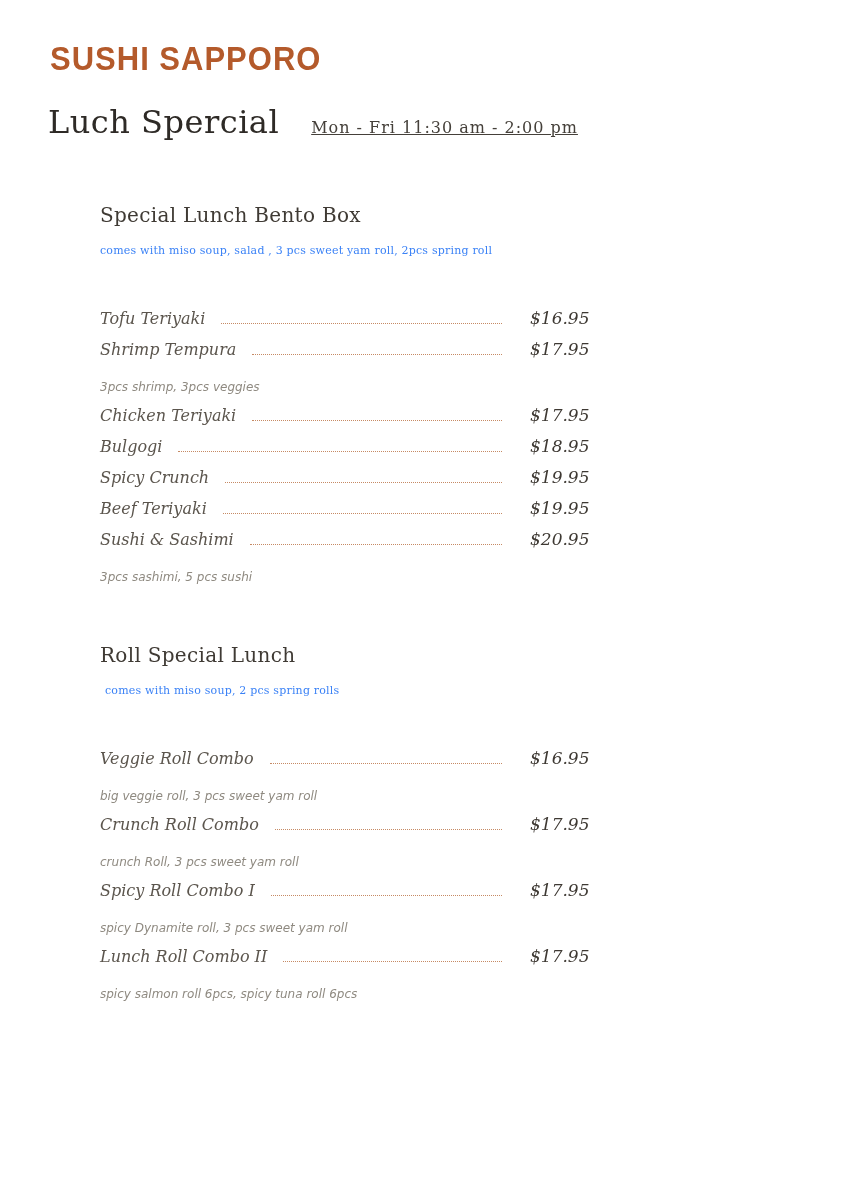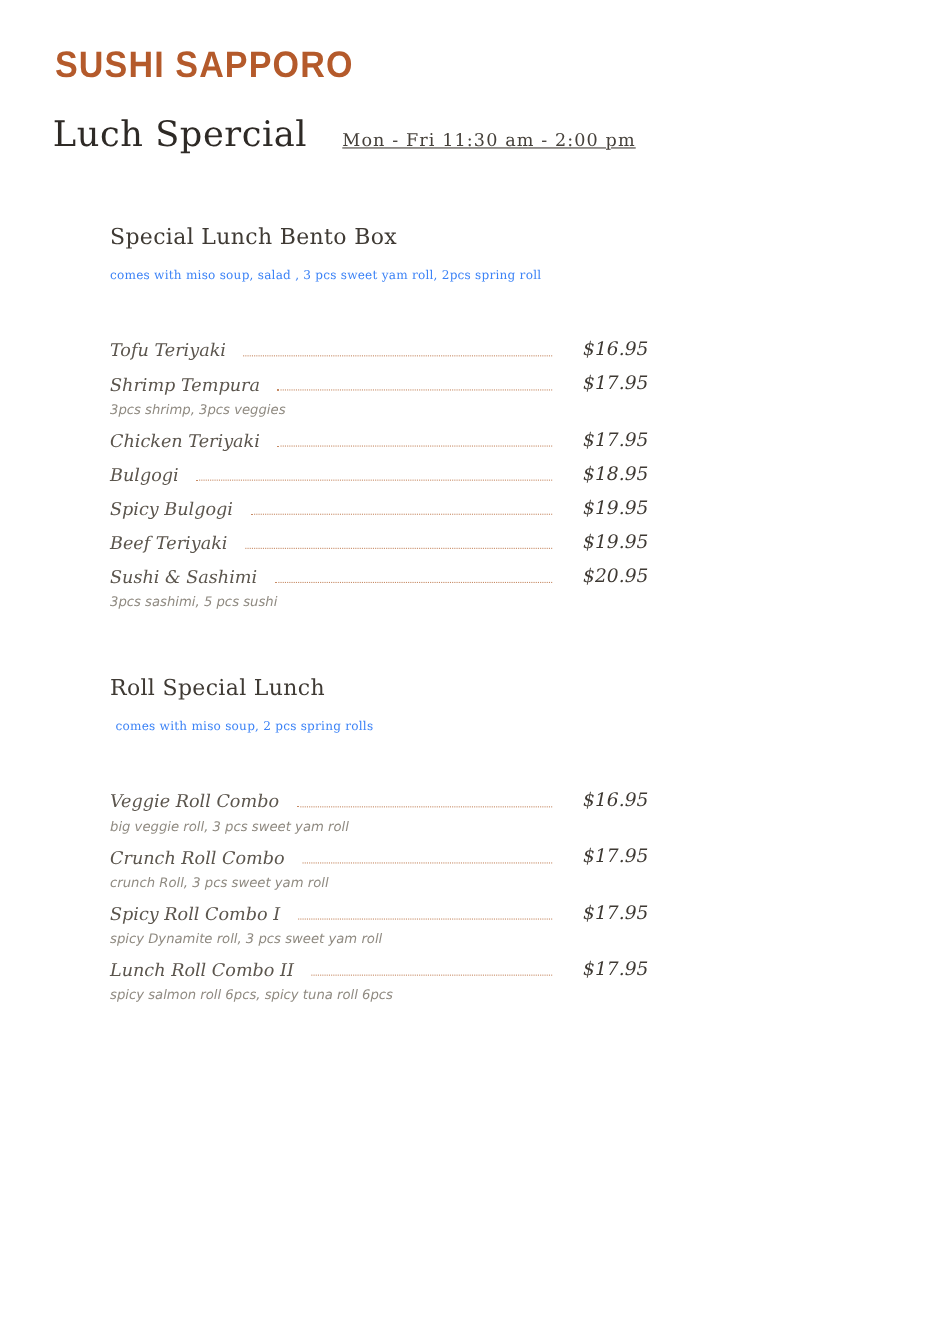--- a/index.html
+++ b/index.html
@@ -86,21 +86,21 @@
     line-height: 21px;
     width: 52px;
     flex: none;
     text-align: left;
   }
   .item-desc {
     font-family: "DejaVu Sans", sans-serif;
     font-size: 12px;
     color: #8f8a81;
     line-height: 16px;
-    margin-top: 4px;
+    margin-top: 19px;
   }
 </style>
 </head>
 <body>
 
 <div class="page">
   <div class="logo">SUSHI SAPPORO</div>
   <div class="title-row">
     <span class="title">Luch Spercial</span>
     <span class="schedule">Mon - Fri  11:30 am  - 2:00 pm</span>
@@ -134,21 +134,21 @@
           </div>
           <div class="item">
             <div class="item-row">
               <span class="item-name">Bulgogi</span>
               <span class="leader"></span>
               <span class="item-price">$18.95</span>
             </div>
           </div>
           <div class="item">
             <div class="item-row">
-              <span class="item-name">Spicy Bulgogi</span>
+              <span class="item-name">Spicy Crunch</span>
               <span class="leader"></span>
               <span class="item-price">$19.95</span>
             </div>
           </div>
           <div class="item">
             <div class="item-row">
               <span class="item-name">Beef Teriyaki</span>
               <span class="leader"></span>
               <span class="item-price">$19.95</span>
             </div>

